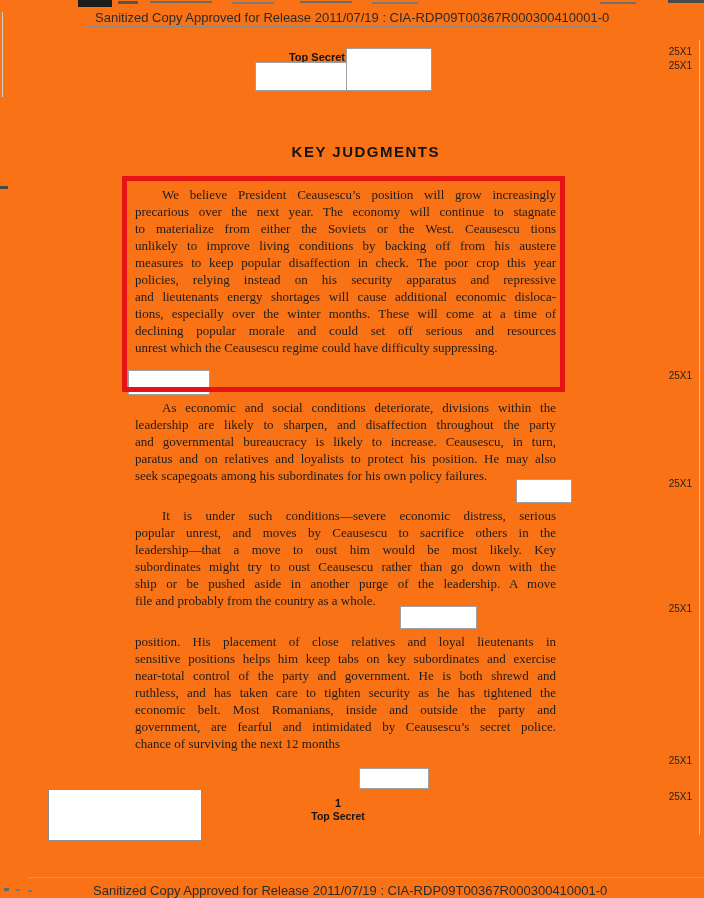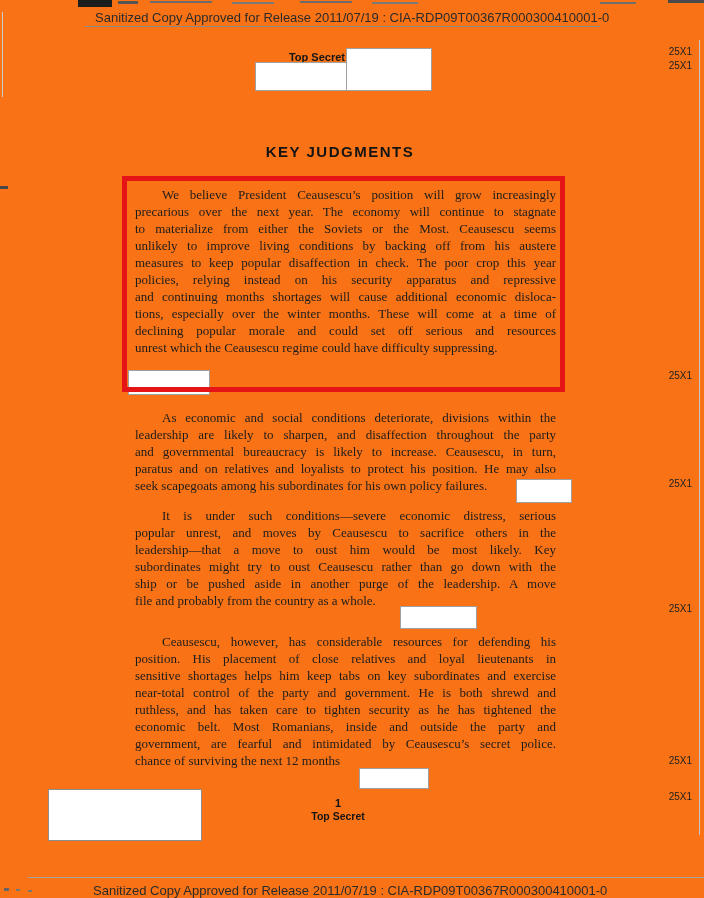--- a/index.html
+++ b/index.html
@@ -20,40 +20,40 @@
           font-size:10.5px;font-weight:bold;color:#151515;}
   .pagenum{position:absolute;left:323px;top:797px;width:30px;text-align:center;
           font-size:11px;font-weight:bold;color:#151515;}
 
   
   .code{position:absolute;left:656px;width:36px;text-align:right;font-size:10px;color:#222;}
   .c1{top:46px;} .c2{top:60px;} .c3{top:370px;} .c4{top:478px;}
   .c5{top:603px;} .c6{top:755px;} .c7{top:791px;}
 
   
-  .heading{position:absolute;left:240px;top:143px;width:200px;text-align:center;
+  .heading{position:absolute;left:240px;top:143px;width:200px;text-align:right;
           font-size:15px;font-weight:bold;letter-spacing:1.5px;color:#141414;}
 
   
   .rbox{position:absolute;background:#fff;border:1px solid #a0a0a0;z-index:2;}
   .r1{left:255px;top:62px;width:91px;height:27px;}
   .r2{left:346px;top:48px;width:84px;height:41px;}
   .r3{left:128px;top:370px;width:80px;height:23px;}
   .r4{left:516px;top:479px;width:54px;height:22px;}
   .r5{left:400px;top:606px;width:75px;height:21px;}
   .r6{left:359px;top:768px;width:68px;height:19px;}
   .r7{left:48px;top:789px;width:152px;height:50px;border-color:#8d8d8d;}
 
   
   .highlight{position:absolute;left:122px;top:176px;width:433px;height:206px;
           border:5px solid #e61417;z-index:5;pointer-events:none;}
 
   
   .para{position:absolute;left:135px;width:421px;font-size:13px;line-height:17px;z-index:1;}
-  .p0{top:186px;} .p1{top:409px;} .p2{top:507px;} .p3{top:633px;}
+  .p0{top:186px;} .p1{top:399px;} .p2{top:507px;} .p3{top:633px;}
   .line{text-align:justify;text-align-last:justify;white-space:normal;}
   .line.first{padding-left:27px;}
   .line.last{text-align-last:left;}
 
   
   .art{position:absolute;background:#333;z-index:6;}
 </style>
 </head>
 <body>
 
@@ -89,25 +89,25 @@
   <div class="rbox r1"></div>
   <div class="rbox r2"></div>
 
   <div class="heading sans">KEY JUDGMENTS</div>
 
   <div class="highlight" style="border-color: rgb(230, 20, 23);"></div>
 
   <div class="para p0">
       <div class="line first">We believe President Ceausescu’s position will grow increasingly</div>
       <div class="line">precarious over the next year. The economy will continue to stagnate</div>
-      <div class="line">to materialize from either the Soviets or the Most. Ceausescu seems</div>
+      <div class="line">to materialize from either the Soviets or the West. Ceausescu tions</div>
       <div class="line">unlikely to improve living conditions by backing off from his austere</div>
       <div class="line">measures to keep popular disaffection in check. The poor crop this year</div>
       <div class="line">policies, relying instead on his security apparatus and repressive</div>
-      <div class="line">and continuing months shortages will cause additional economic disloca-</div>
+      <div class="line">and lieutenants energy shortages will cause additional economic disloca-</div>
       <div class="line">tions, especially over the winter months. These will come at a time of</div>
       <div class="line">declining popular morale and could set off serious and resources</div>
       <div class="line last">unrest which the Ceausescu regime could have difficulty suppressing.</div>
     </div>
   <div class="rbox r3"></div>
 
   <div class="para p1">
       <div class="line first">As economic and social conditions deteriorate, divisions within the</div>
       <div class="line">leadership are likely to sharpen, and disaffection throughout the party</div>
       <div class="line">and governmental bureaucracy is likely to increase. Ceausescu, in turn,</div>
@@ -120,23 +120,22 @@
       <div class="line first">It is under such conditions—severe economic distress, serious</div>
       <div class="line">popular unrest, and moves by Ceausescu to sacrifice others in the</div>
       <div class="line">leadership—that a move to oust him would be most likely. Key</div>
       <div class="line">subordinates might try to oust Ceausescu rather than go down with the</div>
       <div class="line">ship or be pushed aside in another purge of the leadership. A move</div>
       <div class="line last">file and probably from the country as a whole.</div>
     </div>
   <div class="rbox r5"></div>
 
   <div class="para p3">
-      <div class="line first">Ceausescu, however, has considerable resources for defending his</div>
       <div class="line">position. His placement of close relatives and loyal lieutenants in</div>
-      <div class="line">sensitive shortages helps him keep tabs on key subordinates and exercise</div>
+      <div class="line">sensitive positions helps him keep tabs on key subordinates and exercise</div>
       <div class="line">near-total control of the party and government. He is both shrewd and</div>
       <div class="line">ruthless, and has taken care to tighten security as he has tightened the</div>
       <div class="line">economic belt. Most Romanians, inside and outside the party and</div>
       <div class="line">government, are fearful and intimidated by Ceausescu’s secret police.</div>
       <div class="line last">chance of surviving the next 12 months</div>
     </div>
   <div class="rbox r6"></div>
 
   <div class="rbox r7"></div>
   <div class="pagenum sans">1</div>

